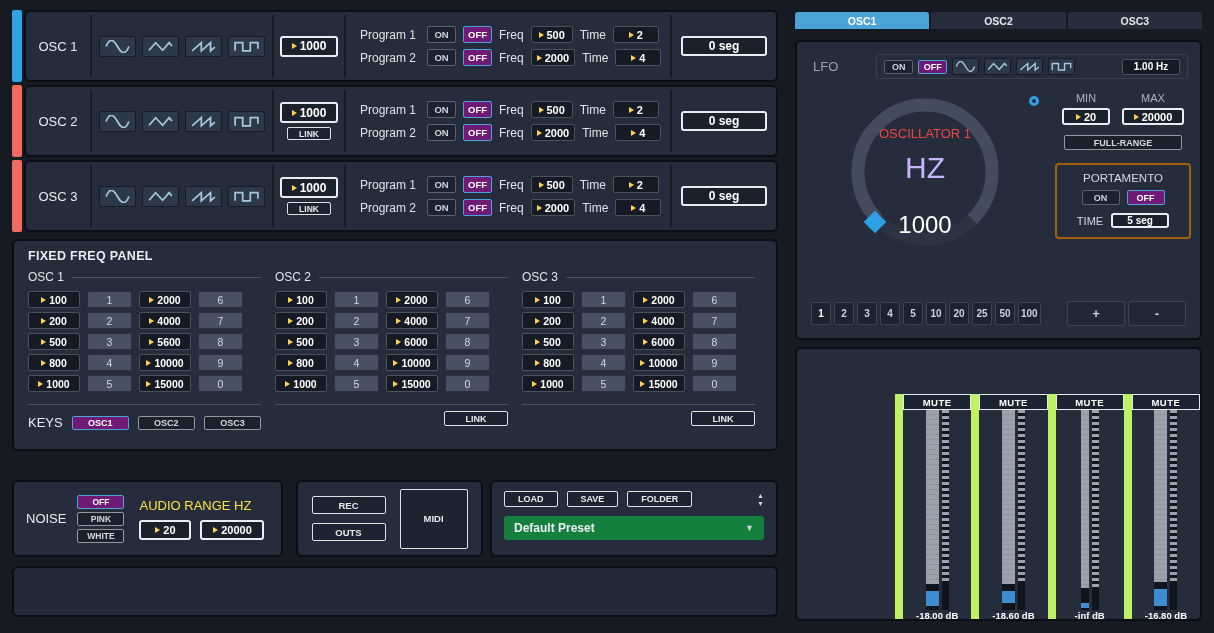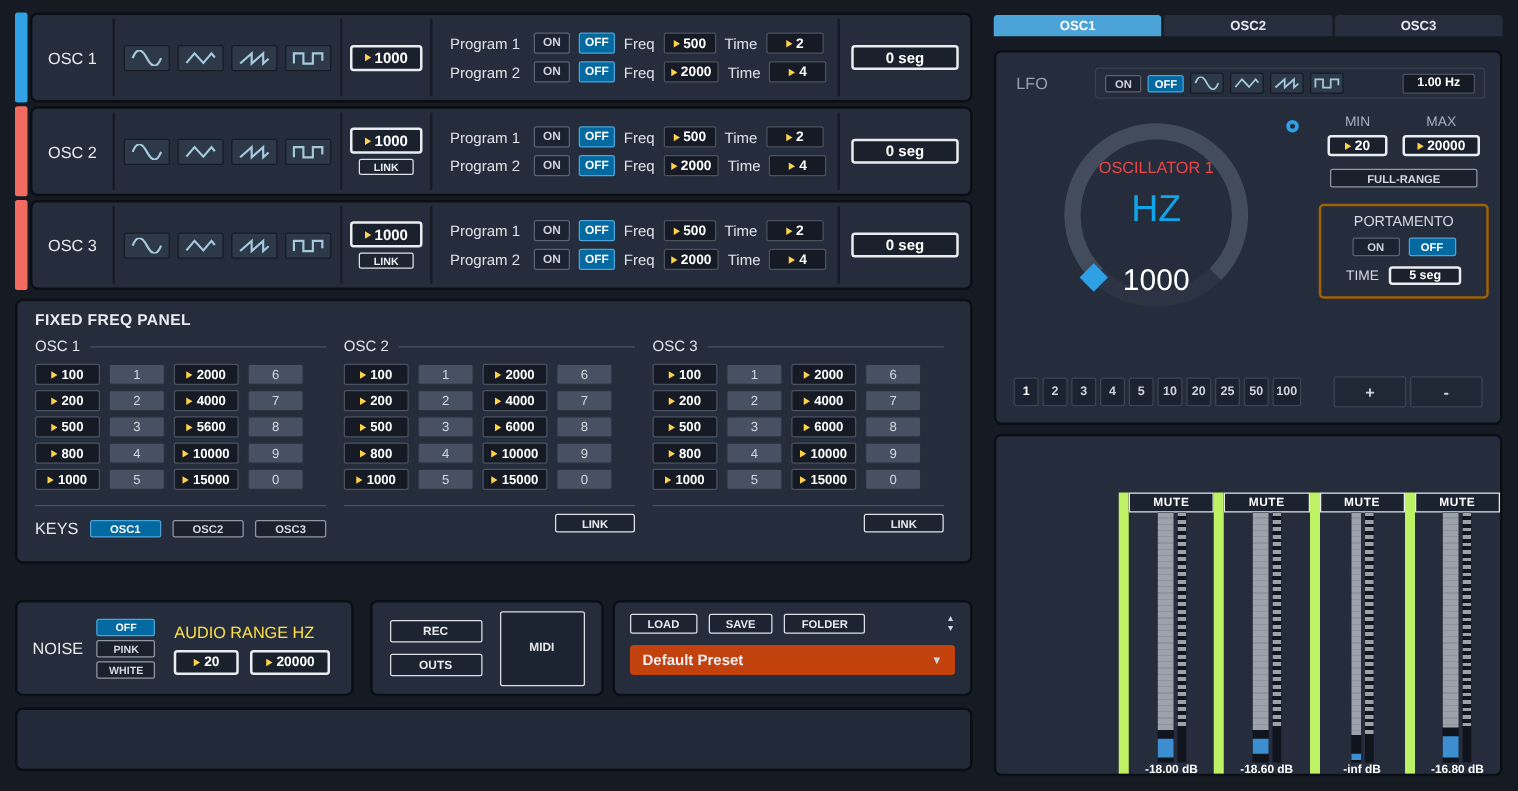--- a/index.html
+++ b/index.html
@@ -32,21 +32,21 @@
   .vbox { display:inline-flex; align-items:center; justify-content:center; gap:3px;
           background:#151a24; border:1px solid #4a5260; color:#fff; font-size:11px; height:17px; border-radius:2px; }
   .vbox.bright { border:2px solid #e9ecf0; background:#1a202c; font-weight:bold; border-radius:3px; }
   .tri { width:0; height:0; border-left:5px solid #ffd24a; border-top:3px solid transparent; border-bottom:3px solid transparent; flex:none; }
 
   .freq-col { width:70px; display:flex; flex-direction:column; align-items:center; justify-content:center; gap:4px; }
   .vbox.big { width:58px; height:21px; font-size:12px; }
 
   .btn { display:flex; align-items:center; justify-content:center; background:#1b2230; border:1px solid #5a6270;
          color:#ccd2db; font-weight:bold; border-radius:2px; cursor:pointer; }
-  .btn.blue  { background:#0369a1; border-color:#4ba3d8; color:#fff; }
+  .btn.blue  { background:#701a75; border-color:#4ba3d8; color:#fff; }
   .btn.light { border-color:#dde1e7; background:#1d2431; color:#e6e9ee; }
   .btn.outline { border-color:#9198a4; background:#1a202c; color:#d4d9e1; }
   .btn.linkbtn { width:44px; height:13px; font-size:8.5px; }
 
   .progs { flex:1; display:flex; flex-direction:column; justify-content:center; gap:6px; padding-left:14px; }
   .prog-row { display:flex; align-items:center; gap:7px; }
   .plabel { color:#dfe3e8; font-size:12px; }
   .plabel.name { width:60px; }
   .btn.onoff { width:29px; height:17px; font-size:9.5px; }
   .vbox.numf { min-width:42px; padding:0 5px; font-weight:bold; }
@@ -88,21 +88,21 @@
   .io-panel { width:187px; height:77px; margin-left:13px; display:flex; align-items:center; justify-content:center; gap:14px; }
   .io-stack { display:flex; flex-direction:column; gap:9px; }
   .btn.iobtn { width:74px; height:18px; font-size:9.5px; }
   .btn.midibtn { width:68px; height:60px; font-size:9.5px; }
 
   .preset-panel { width:288px; height:77px; margin-left:7px; padding:9px 12px; }
   .preset-btns { display:flex; align-items:center; gap:9px; }
   .btn.pbtn { height:16px; font-size:9px; padding:0 13px; }
   .spinner { margin-left:auto; display:flex; flex-direction:column; gap:1px; color:#cfd5dd; font-size:7px; line-height:1; text-align:center; }
   .spinner span { cursor:pointer; }
-  .preset-select { margin-top:9px; height:24px; background:#c2410c; border-radius:3px; display:flex; align-items:center;
+  .preset-select { margin-top:9px; height:24px; background:#15803d; border-radius:3px; display:flex; align-items:center;
                    justify-content:space-between; padding:0 10px; font-size:12px; font-weight:bold; color:#eceef2; cursor:pointer; }
   .caret { font-size:9px; color:#cfd5dd; }
 
   .footer-panel { margin-top:9px; height:51px; background:#222938; }
 
   
   .tabs { display:flex; gap:2px; height:17px; }
   .tab { flex:1; background:#262e3d; color:#e3e7ed; font-size:10.5px; font-weight:bold;
          display:flex; align-items:center; justify-content:center; border-radius:3px 3px 0 0; cursor:pointer; }
   .tab.active { background:#4ba3d8; color:#fff; }
@@ -111,21 +111,21 @@
   .lfo-header { position:absolute; left:16px; top:12px; right:12px; display:flex; align-items:center; }
   .lfo-label { color:#99a1af; font-size:13px; }
   .lfo-group { margin-left:38px; flex:1; display:flex; align-items:center; gap:5px;
                border:1px solid #394050; border-radius:3px; padding:3px 7px; }
   .btn.lfoonoff { width:29px; height:14px; font-size:9px; }
   .vbox.rate { margin-left:auto; width:58px; height:16px; font-size:10px; font-weight:bold; }
 
   .knob { position:absolute; left:42px; top:44px; width:172px; height:172px; cursor:pointer; }
   .knob-text { position:absolute; inset:0; display:flex; flex-direction:column; align-items:center; text-align:center; }
   .kt-title { margin-top:40px; color:#ef4444; font-size:13px; }
-  .kt-unit  { margin-top:10px; color:#0ea5e9; font-size:30px; }
+  .kt-unit  { margin-top:10px; color:#c4b5fd; font-size:30px; }
   .kt-value { margin-top:26px; color:#fff; font-size:24px; }
   .lfo-led { position:absolute; left:232px; top:54px; width:10px; height:10px; border:3px solid #2f9fe6; border-radius:50%; }
 
   .lfo-right { position:absolute; left:258px; top:50px; width:136px; }
   .minmax { display:flex; gap:12px; justify-content:center; }
   .mm-col { display:flex; flex-direction:column; align-items:center; gap:4px; }
   .mm-label { color:#a9b0bd; font-size:11px; }
   .vbox.mmin { width:48px; height:17px; }
   .vbox.mmax { width:62px; height:17px; }
   .btn.fullrange { margin:10px auto 0; width:118px; height:15px; font-size:9px;text-align:right; }

